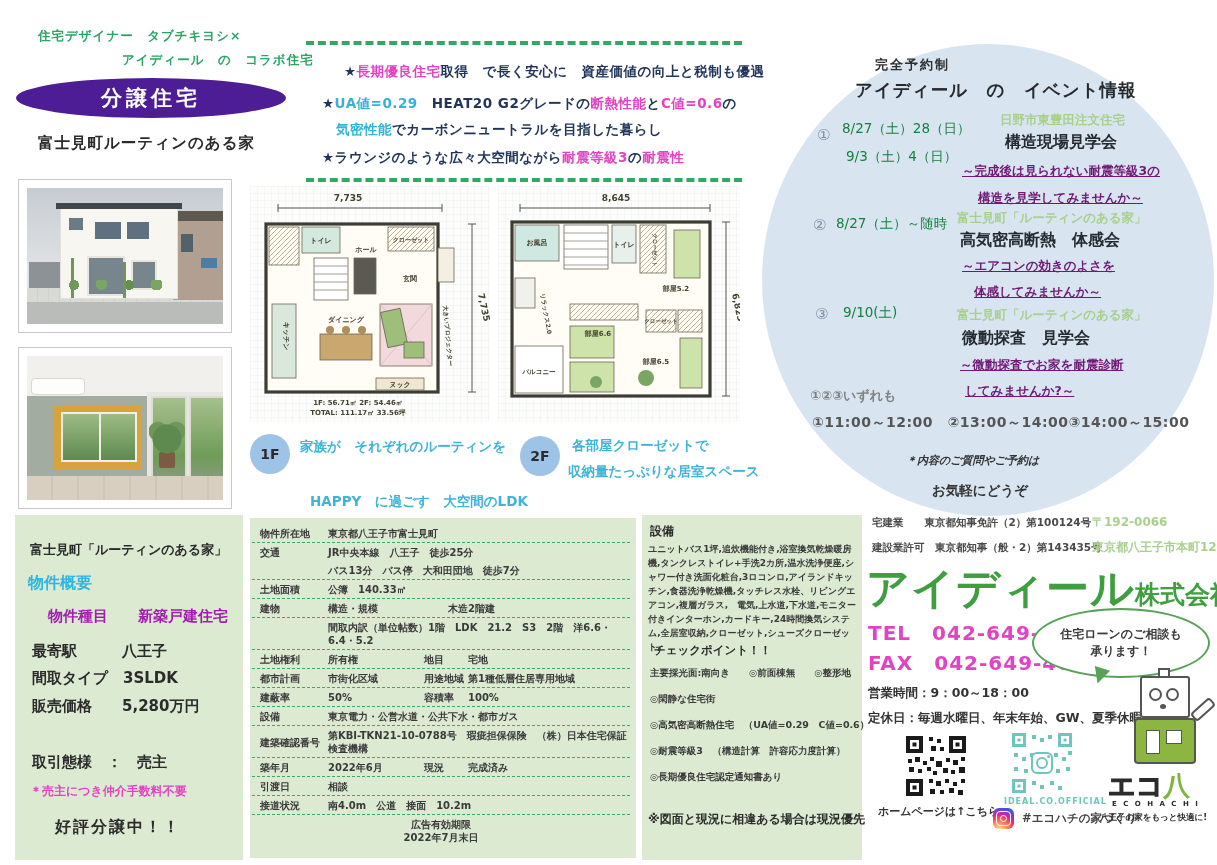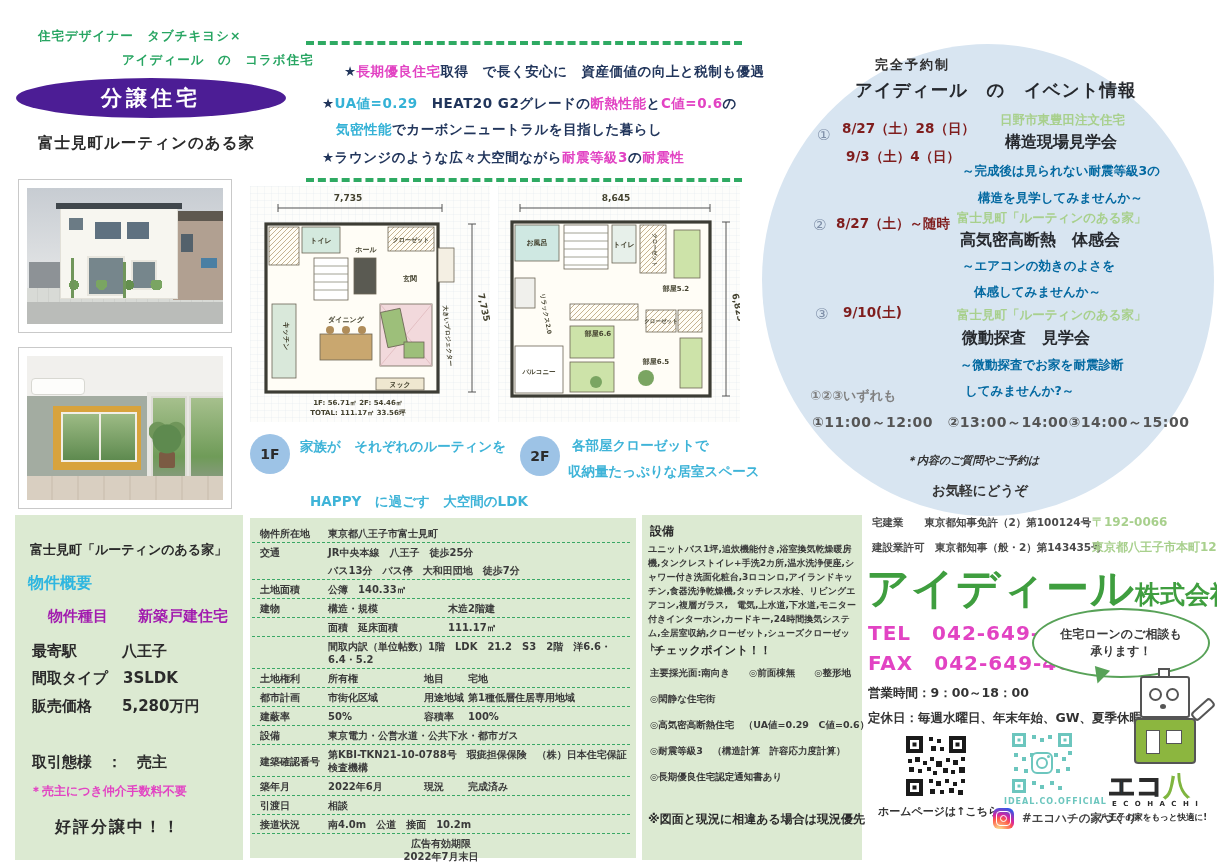--- a/index.html
+++ b/index.html
@@ -14,24 +14,24 @@
   .gray{color:#808080;}
   .bold{font-weight:bold;}
   .badge-oval{background:#4c1d95;border-radius:50%;display:flex;align-items:center;justify-content:center;color:#fff;font-weight:bold;}
   .photo-frame{background:#fff;border:1px solid #c9c9c9;padding:8px;box-sizing:border-box;}
   .photo-inner{position:relative;width:100%;height:100%;overflow:hidden;}
   .feature-box{border-top:4px dashed #2faa63;border-bottom:4px dashed #2faa63;}
   .feature-line{position:absolute;font-size:13.5px;font-weight:bold;letter-spacing:.5px;white-space:nowrap;}
   .ellipse{background:#d8e5f1;border-radius:50%;}
   .ev{white-space:nowrap;}
   .ev-num{color:#7f8fa8;font-size:15px;}
-  .ev-date{color:#7f1d1d;font-size:13.5px;font-weight:bold;}
+  .ev-date{color:#15803d;font-size:13.5px;font-weight:normal;}
   .ev-venue{color:#a8d08d;font-size:12.5px;font-weight:bold;}
   .ev-name{color:#26292e;font-size:16px;font-weight:bold;}
-  .ev-sub{color:#0369a1;font-size:12.5px;font-weight:bold;}
+  .ev-sub{color:#701a75;font-size:12.5px;font-weight:bold;text-decoration:underline;}
   .gbox{background:#dcead2;}
   .fcirc{background:#9dc3e6;border-radius:50%;display:flex;align-items:center;justify-content:center;font-weight:bold;color:#2c2c2c;font-size:14px;}
   .cap{color:#3fb4d8;font-weight:bold;font-size:13.5px;white-space:nowrap;}
   .trow{display:flex;align-items:center;border-bottom:1px dashed #3aa866;padding:3px 0 2px 0;font-size:10px;font-weight:bold;color:#3a3a3a;line-height:1.3;}
   .trow .c1{width:76px;flex:none;padding-left:8px;box-sizing:border-box;}
   .trow .c2w{flex:1;}
   .trow .c2{width:96px;flex:none;}
   .trow .c2b{width:120px;flex:none;}
   .trow .c3{width:44px;flex:none;}
   .trow .c4{flex:1;}
@@ -261,25 +261,20 @@
         <div class="c1">土地面積</div>
         <div class="c2w">公簿　140.33㎡</div>
       </div>
     <div class="trow">
         <div class="c1">建物</div>
         <div class="c2b">構造・規模</div>
         <div class="c4">木造2階建</div>
       </div>
     <div class="trow">
         <div class="c1"></div>
-        <div class="c2b">面積　延床面積</div>
-        <div class="c4">111.17㎡</div>
-      </div>
-    <div class="trow">
-        <div class="c1"></div>
         <div class="c2w">間取内訳（単位帖数）1階　LDK　21.2　S3　2階　洋6.6・6.4・5.2</div>
       </div>
     <div class="trow">
         <div class="c1">土地権利</div>
         <div class="c2">所有権</div>
         <div class="c3">地目</div>
         <div class="c4">宅地</div>
       </div>
     <div class="trow">
         <div class="c1">都市計画</div>

